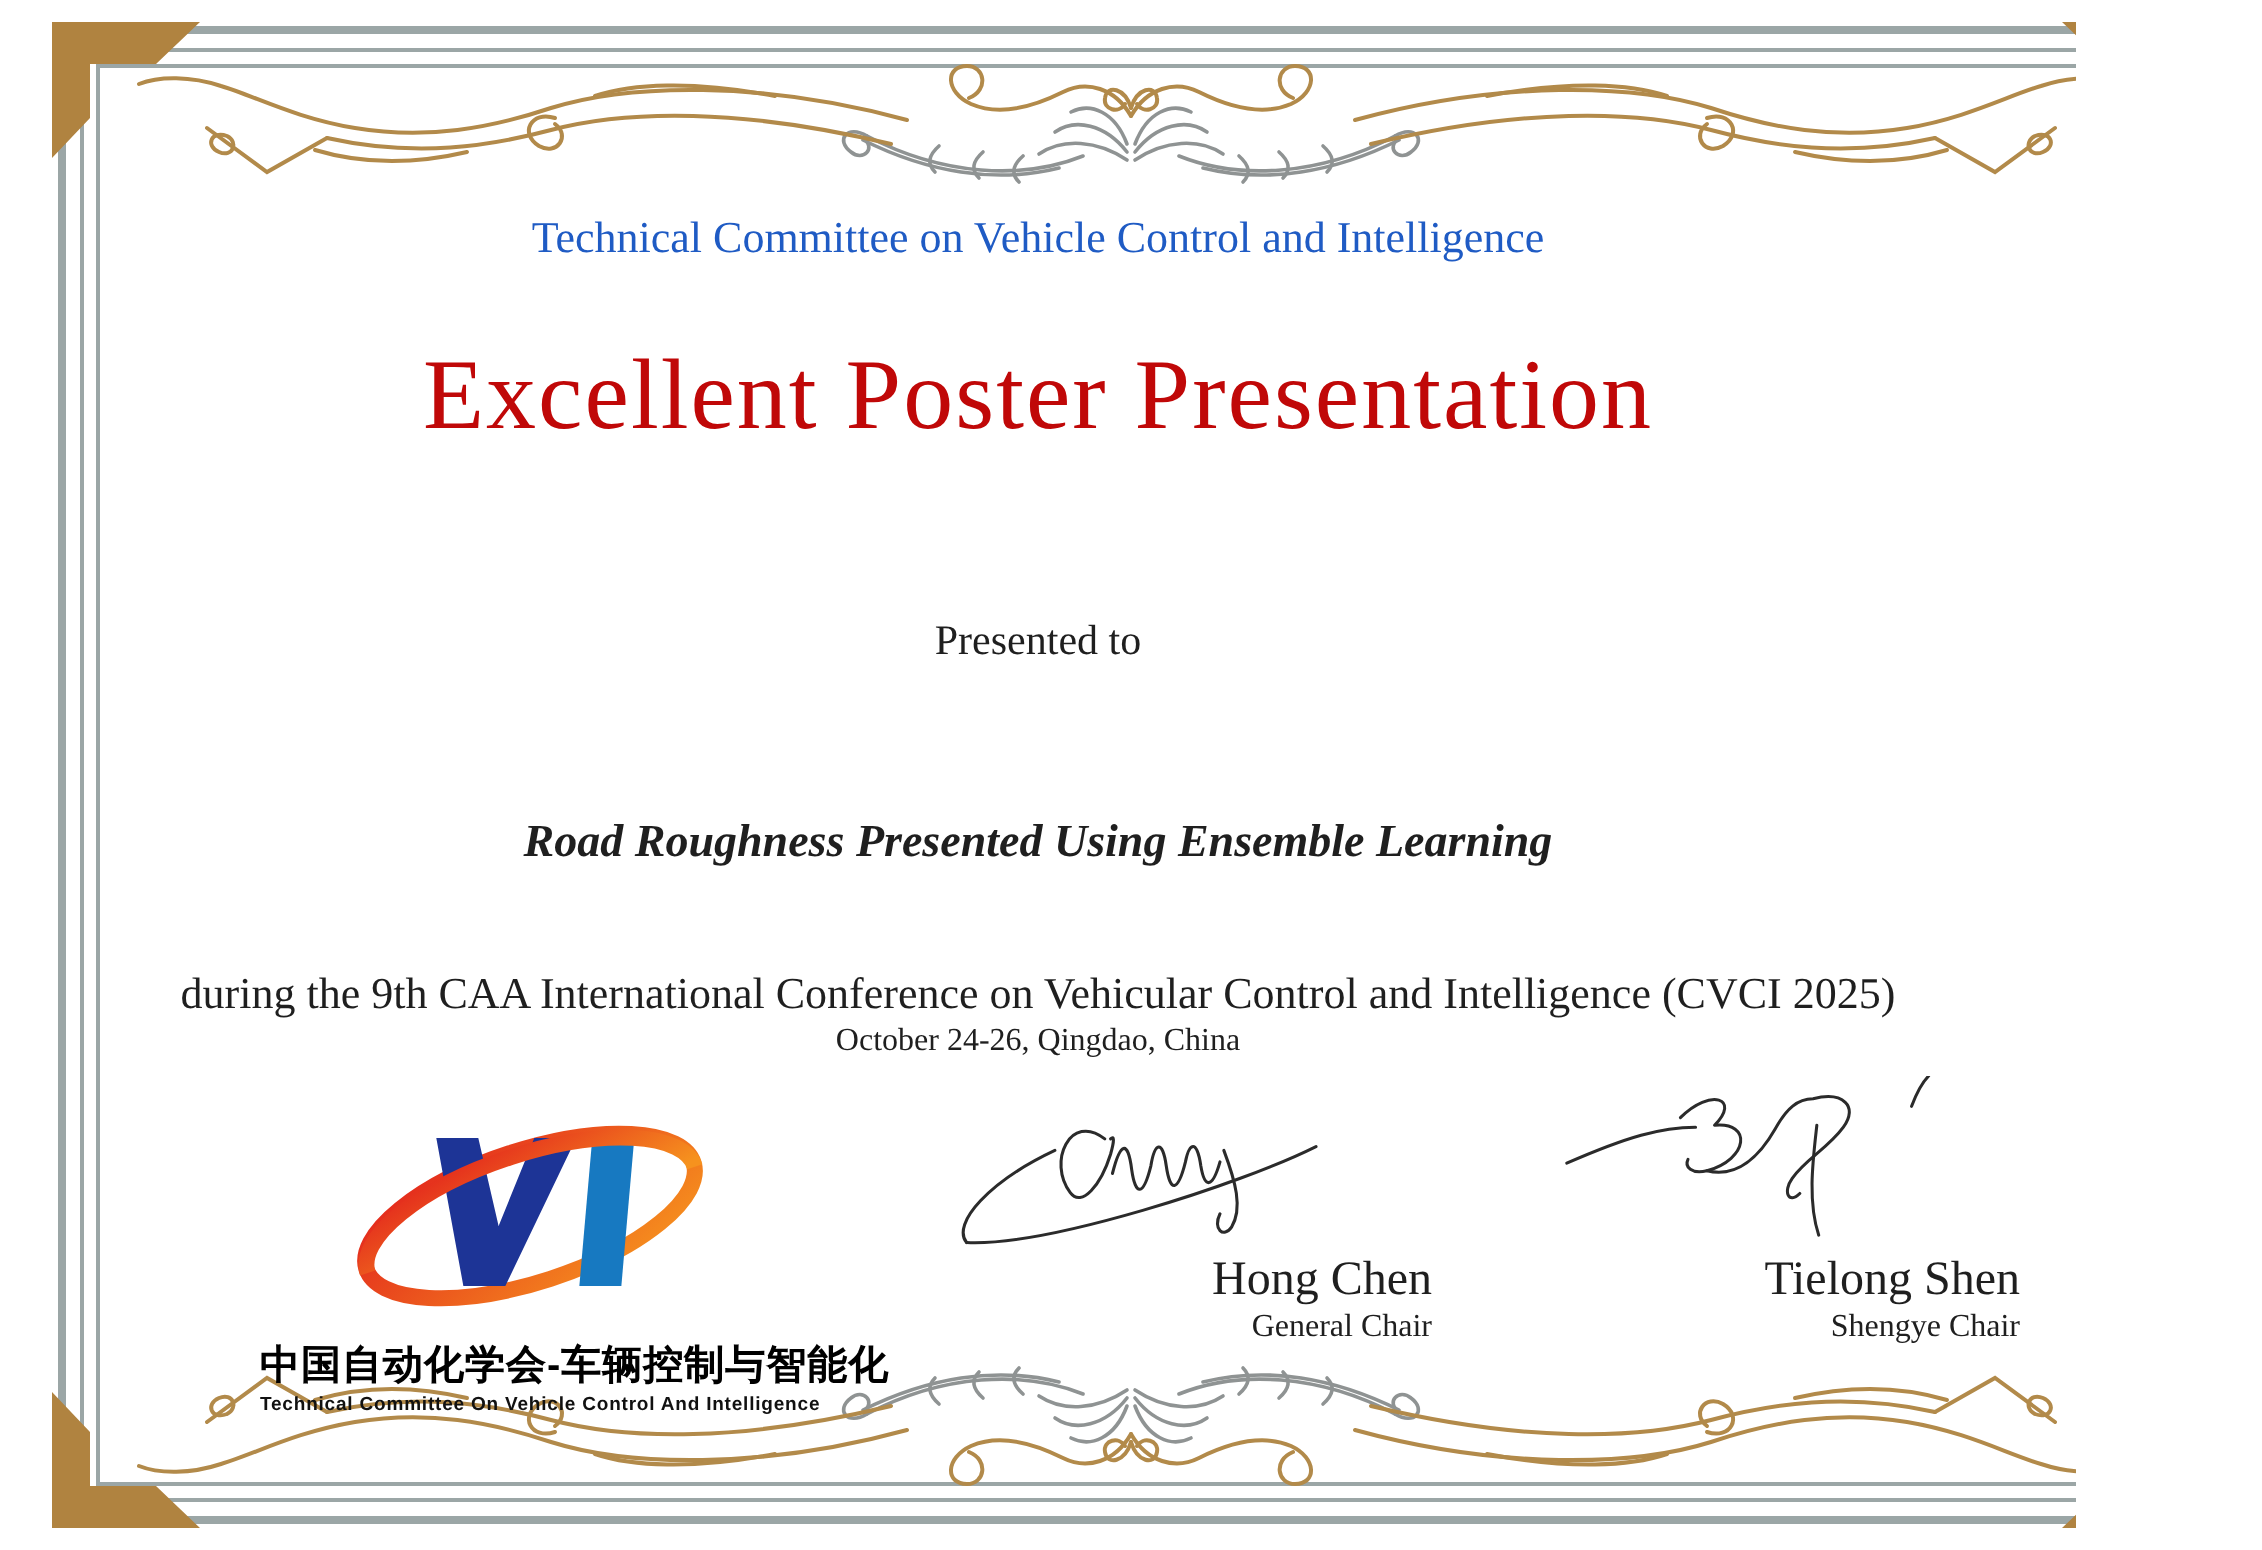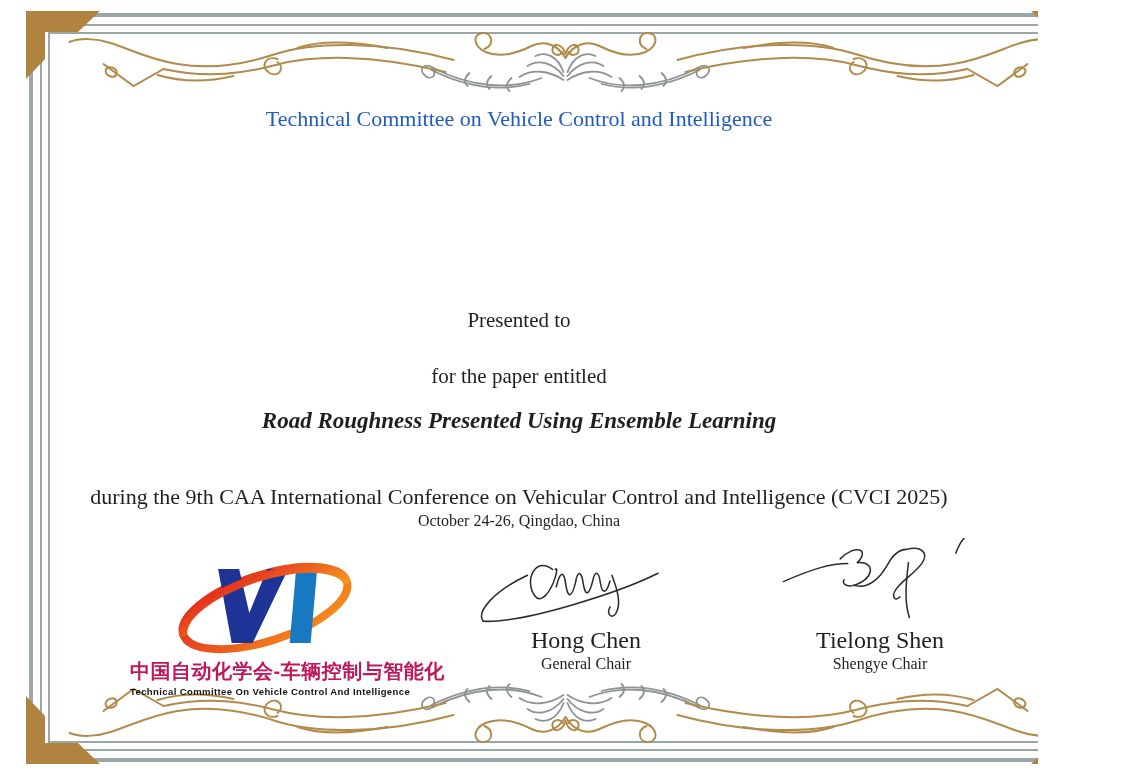--- a/index.html
+++ b/index.html
@@ -22,28 +22,28 @@
   .committee{top:106px;font-size:22px;color:var(--committee_blue);}
   .bigtitle{top:168px;font-size:50px;color:var(--title_red);letter-spacing:1px;}
   .presented{top:272px;font-size:21px;margin-top:36px;}
   .authors{top:304px;font-size:26px;font-weight:bold;}
   .forpaper{top:364px;font-size:21px;}
   .papertitle{top:408px;font-size:23px;font-weight:bold;font-style:italic;}
   .confline{top:484px;font-size:22px;text-align:center;}
   .dateline{top:512px;font-size:16px;}
 
   .logo{position:absolute;left:130px;top:560px;width:270px;text-align:center;}
-  .logo-zh{font-family:"Liberation Sans",sans-serif;font-weight:bold;font-size:20px;color:#be185d;letter-spacing:0.5px;white-space:nowrap;}
+  .logo-zh{font-family:"Liberation Sans",sans-serif;font-weight:bold;font-size:20px;color:#000000;letter-spacing:0.5px;white-space:nowrap;margin-top:11px;}
   .logo-en{font-family:"Liberation Sans",sans-serif;font-weight:bold;font-size:9.5px;color:#111;letter-spacing:0.4px;white-space:nowrap;margin-top:1px;}
   .v-fill{fill:var(--logo_navy);}
   .i-fill{fill:var(--logo_blue);}
   .stopA{stop-color:var(--swoosh_red);}
   .stopB{stop-color:var(--swoosh_orange);}
 
-  .sigblock{position:absolute;text-align:center;width:260px;}
+  .sigblock{position:absolute;text-align:right;width:260px;}
   .sig1{left:456px;top:556px;}
   .sig2{left:750px;top:538px;}
   .sigpath{fill:none;stroke:#2b2b2b;stroke-width:1.6;stroke-linecap:round;stroke-linejoin:round;}
   .signame{font-size:24px;line-height:24px;}
   .sigrole{font-size:16px;line-height:24px;}
   .sigimg{margin:0 auto;}
 </style>
 </head>
 <body>
 
@@ -94,25 +94,25 @@
     <g>
       <use href="#flourish" transform="translate(565.5,38)"></use>
     </g>
     <g>
       <use href="#flourish" transform="translate(565.5,737) scale(1,-1)"></use>
     </g>
   </svg>
 
   <div class="cline committee">Technical Committee on Vehicle Control and Intelligence</div>
 
+  <div class="cline bigtitle">Excellent Poster Presentation</div>
 
   <div class="cline presented">Presented to</div>
 
 
-  <div class="cline forpaper">for the paper entitled</div>
 
   <div class="cline papertitle">Road Roughness Presented Using Ensemble Learning</div>
 
   <div class="cline confline">during the 9th CAA International Conference on Vehicular Control and Intelligence (CVCI 2025)</div>
 
   <div class="cline dateline">October 24-26, Qingdao, China</div>
 
   <div class="logo">
     <svg width="260" height="98" viewBox="0 0 260 98" class="sigimg" aria-hidden="true">
       <defs>

